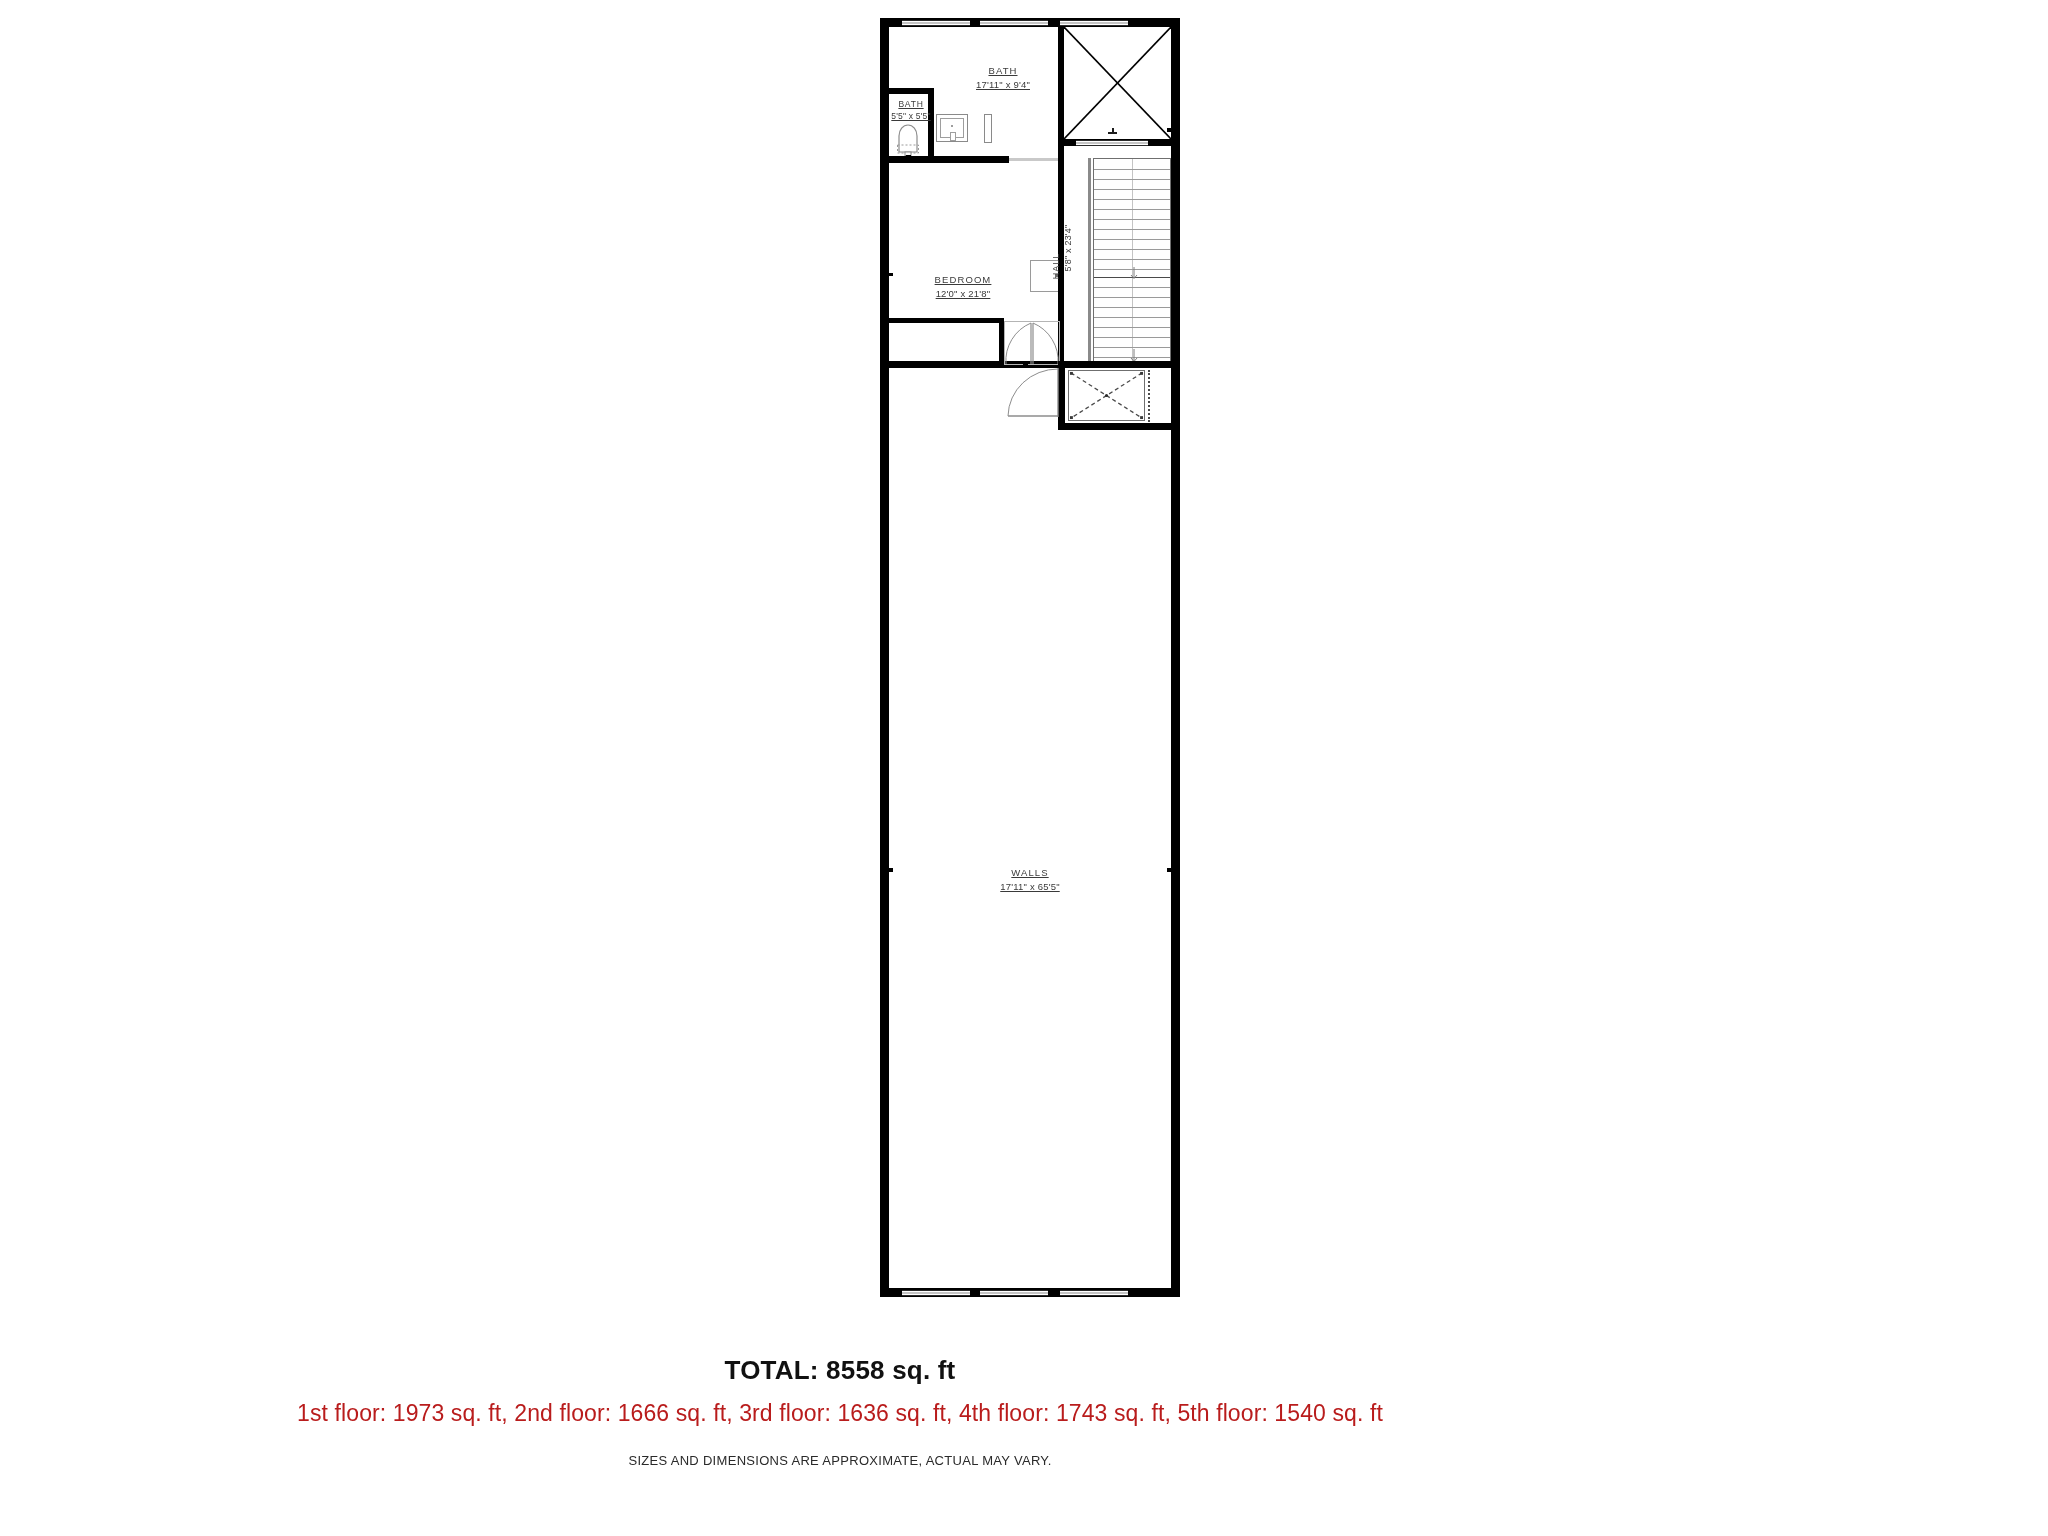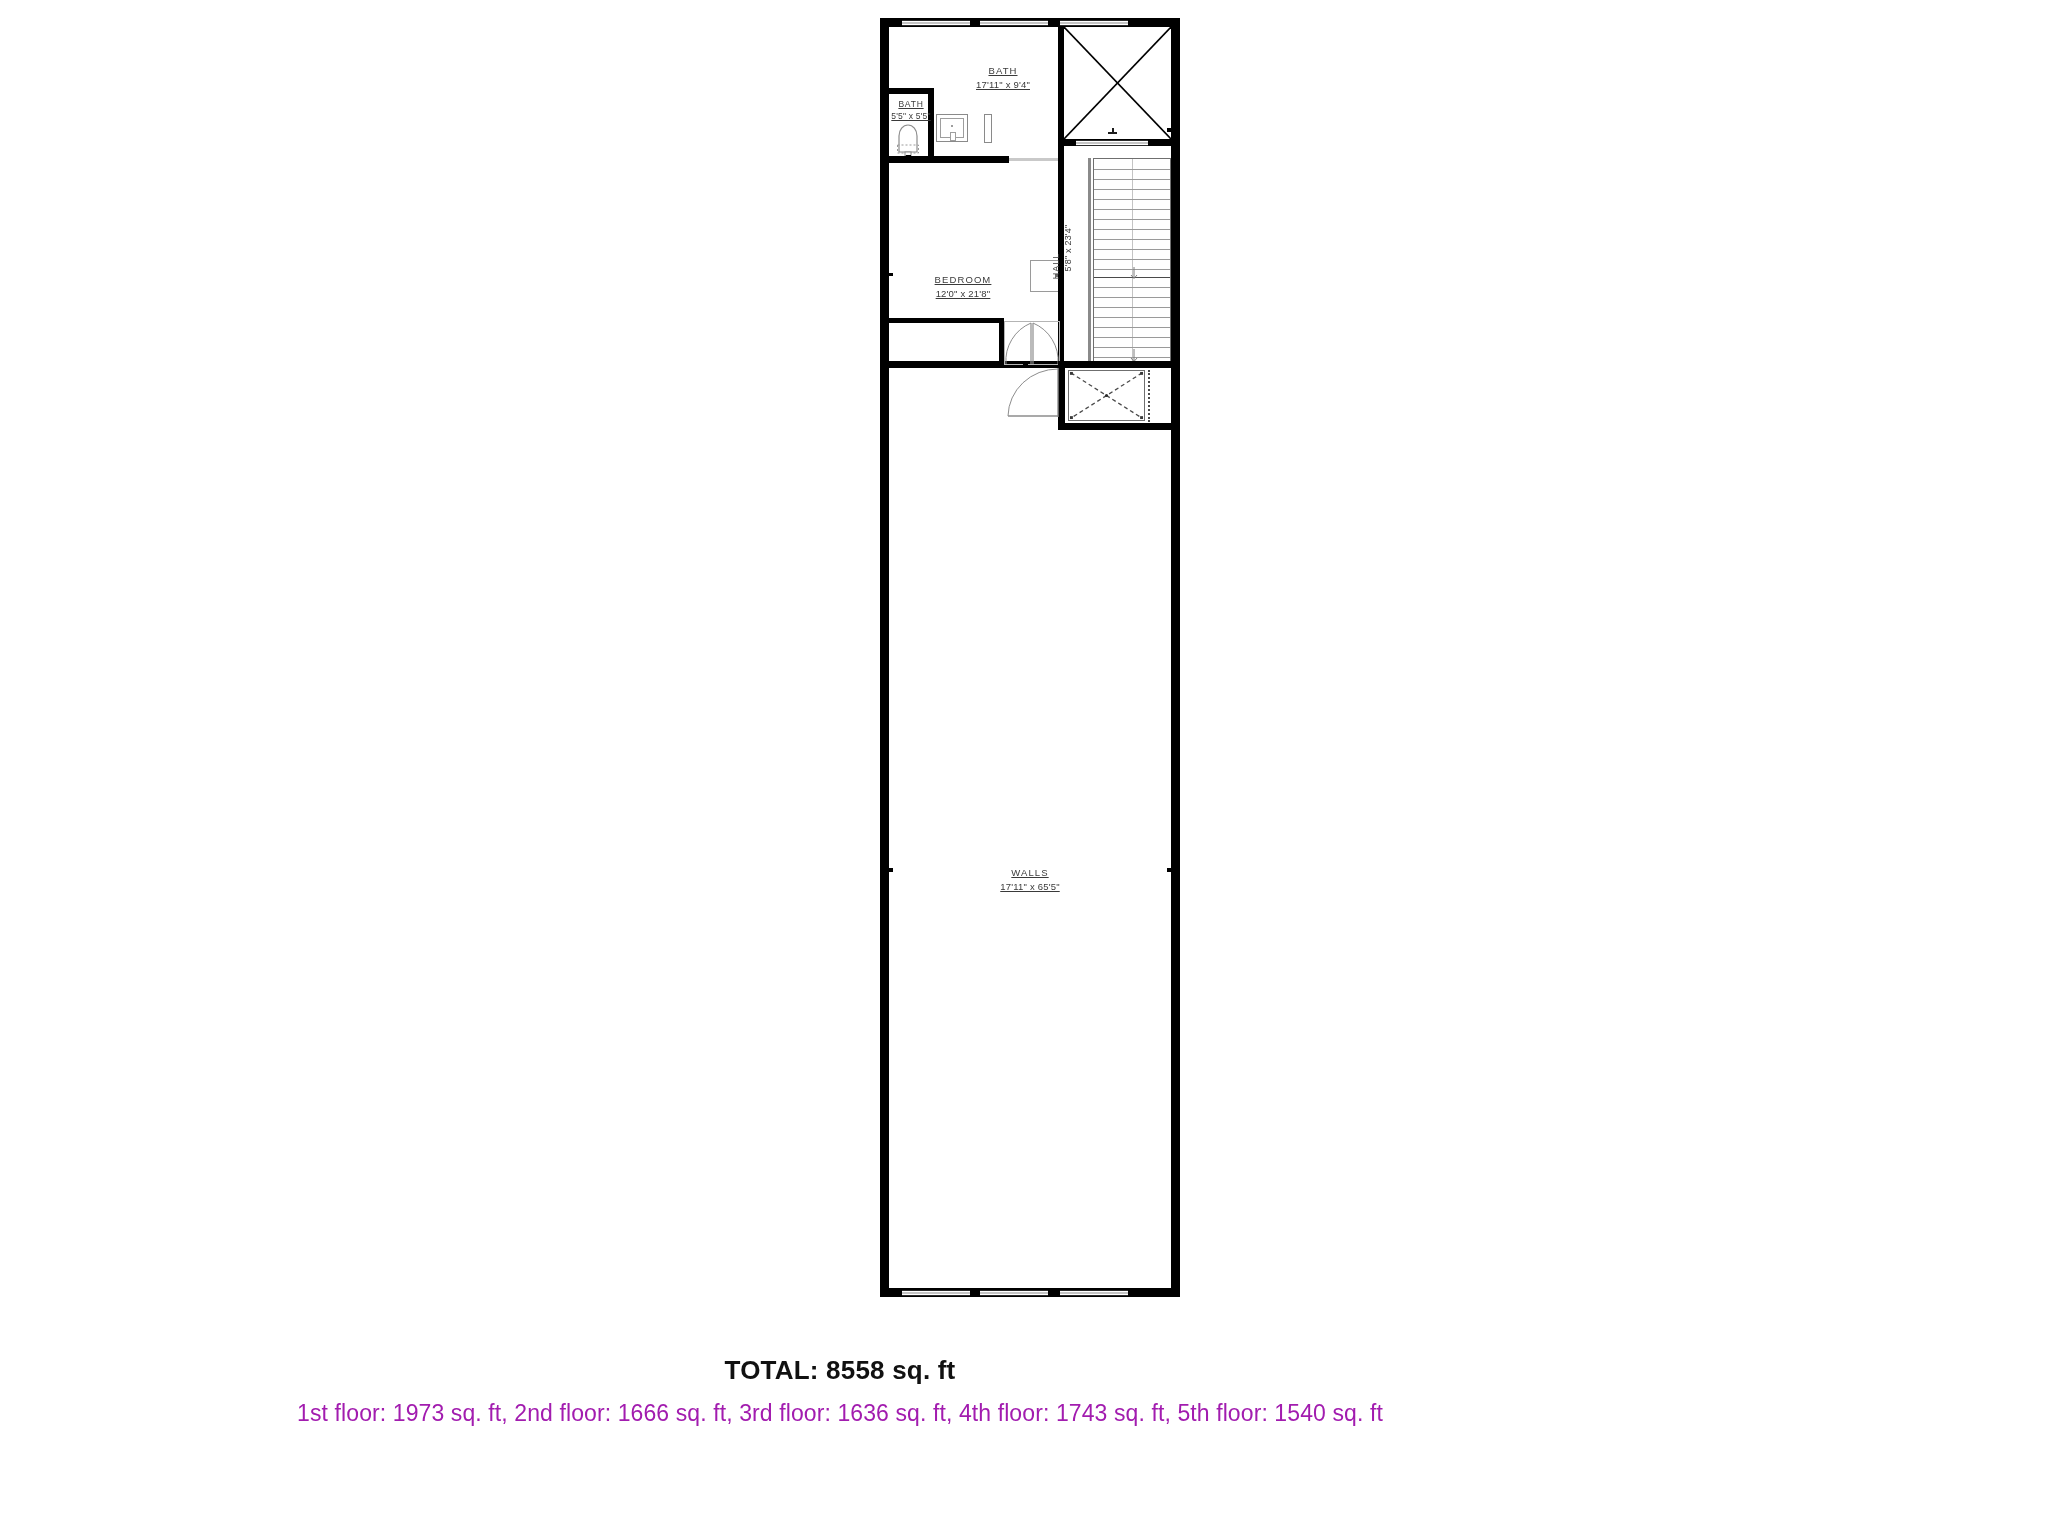--- a/index.html
+++ b/index.html
@@ -181,21 +181,21 @@
     font-size: 26px;
     color: #111111;
     letter-spacing: 0.2px;
     margin: 0 0 5px 0;
   }
   #footer .floors,
   #footer .excluded,
   #footer .walls {
     font-family: "Liberation Sans", sans-serif;
     font-size: 23px;
-    color: #a21caf;
+    color: #b91c1c;
     letter-spacing: 0.1px;
     line-height: 1.33;
     margin: 12px;
   }
   #footer .disclaimer {
     font-family: "Liberation Sans", sans-serif;
     font-size: 13px;
     color: #2a2a2a;
     letter-spacing: 0.3px;
     margin-top: 24px;
@@ -367,15 +367,16 @@
 
     <div class="tick" style="left:9px; top:850px; width:4px; height:4px;"></div>
     <div class="tick" style="left:287px; top:850px; width:4px; height:4px;"></div>
     <div class="tick" style="left:287px; top:110px; width:4px; height:4px;"></div>
 
   </div>
 
   <div id="footer">
     <div class="total">TOTAL: 8558 sq. ft</div>
     <div class="floors">1st floor: 1973 sq. ft, 2nd floor: 1666 sq. ft, 3rd floor: 1636 sq. ft, 4th floor: 1743 sq. ft, 5th floor: 1540 sq. ft</div>
+    <div class="disclaimer">SIZES AND DIMENSIONS ARE APPROXIMATE, ACTUAL MAY VARY.</div>
   </div>
 
 </div>
 
 </body></html>

